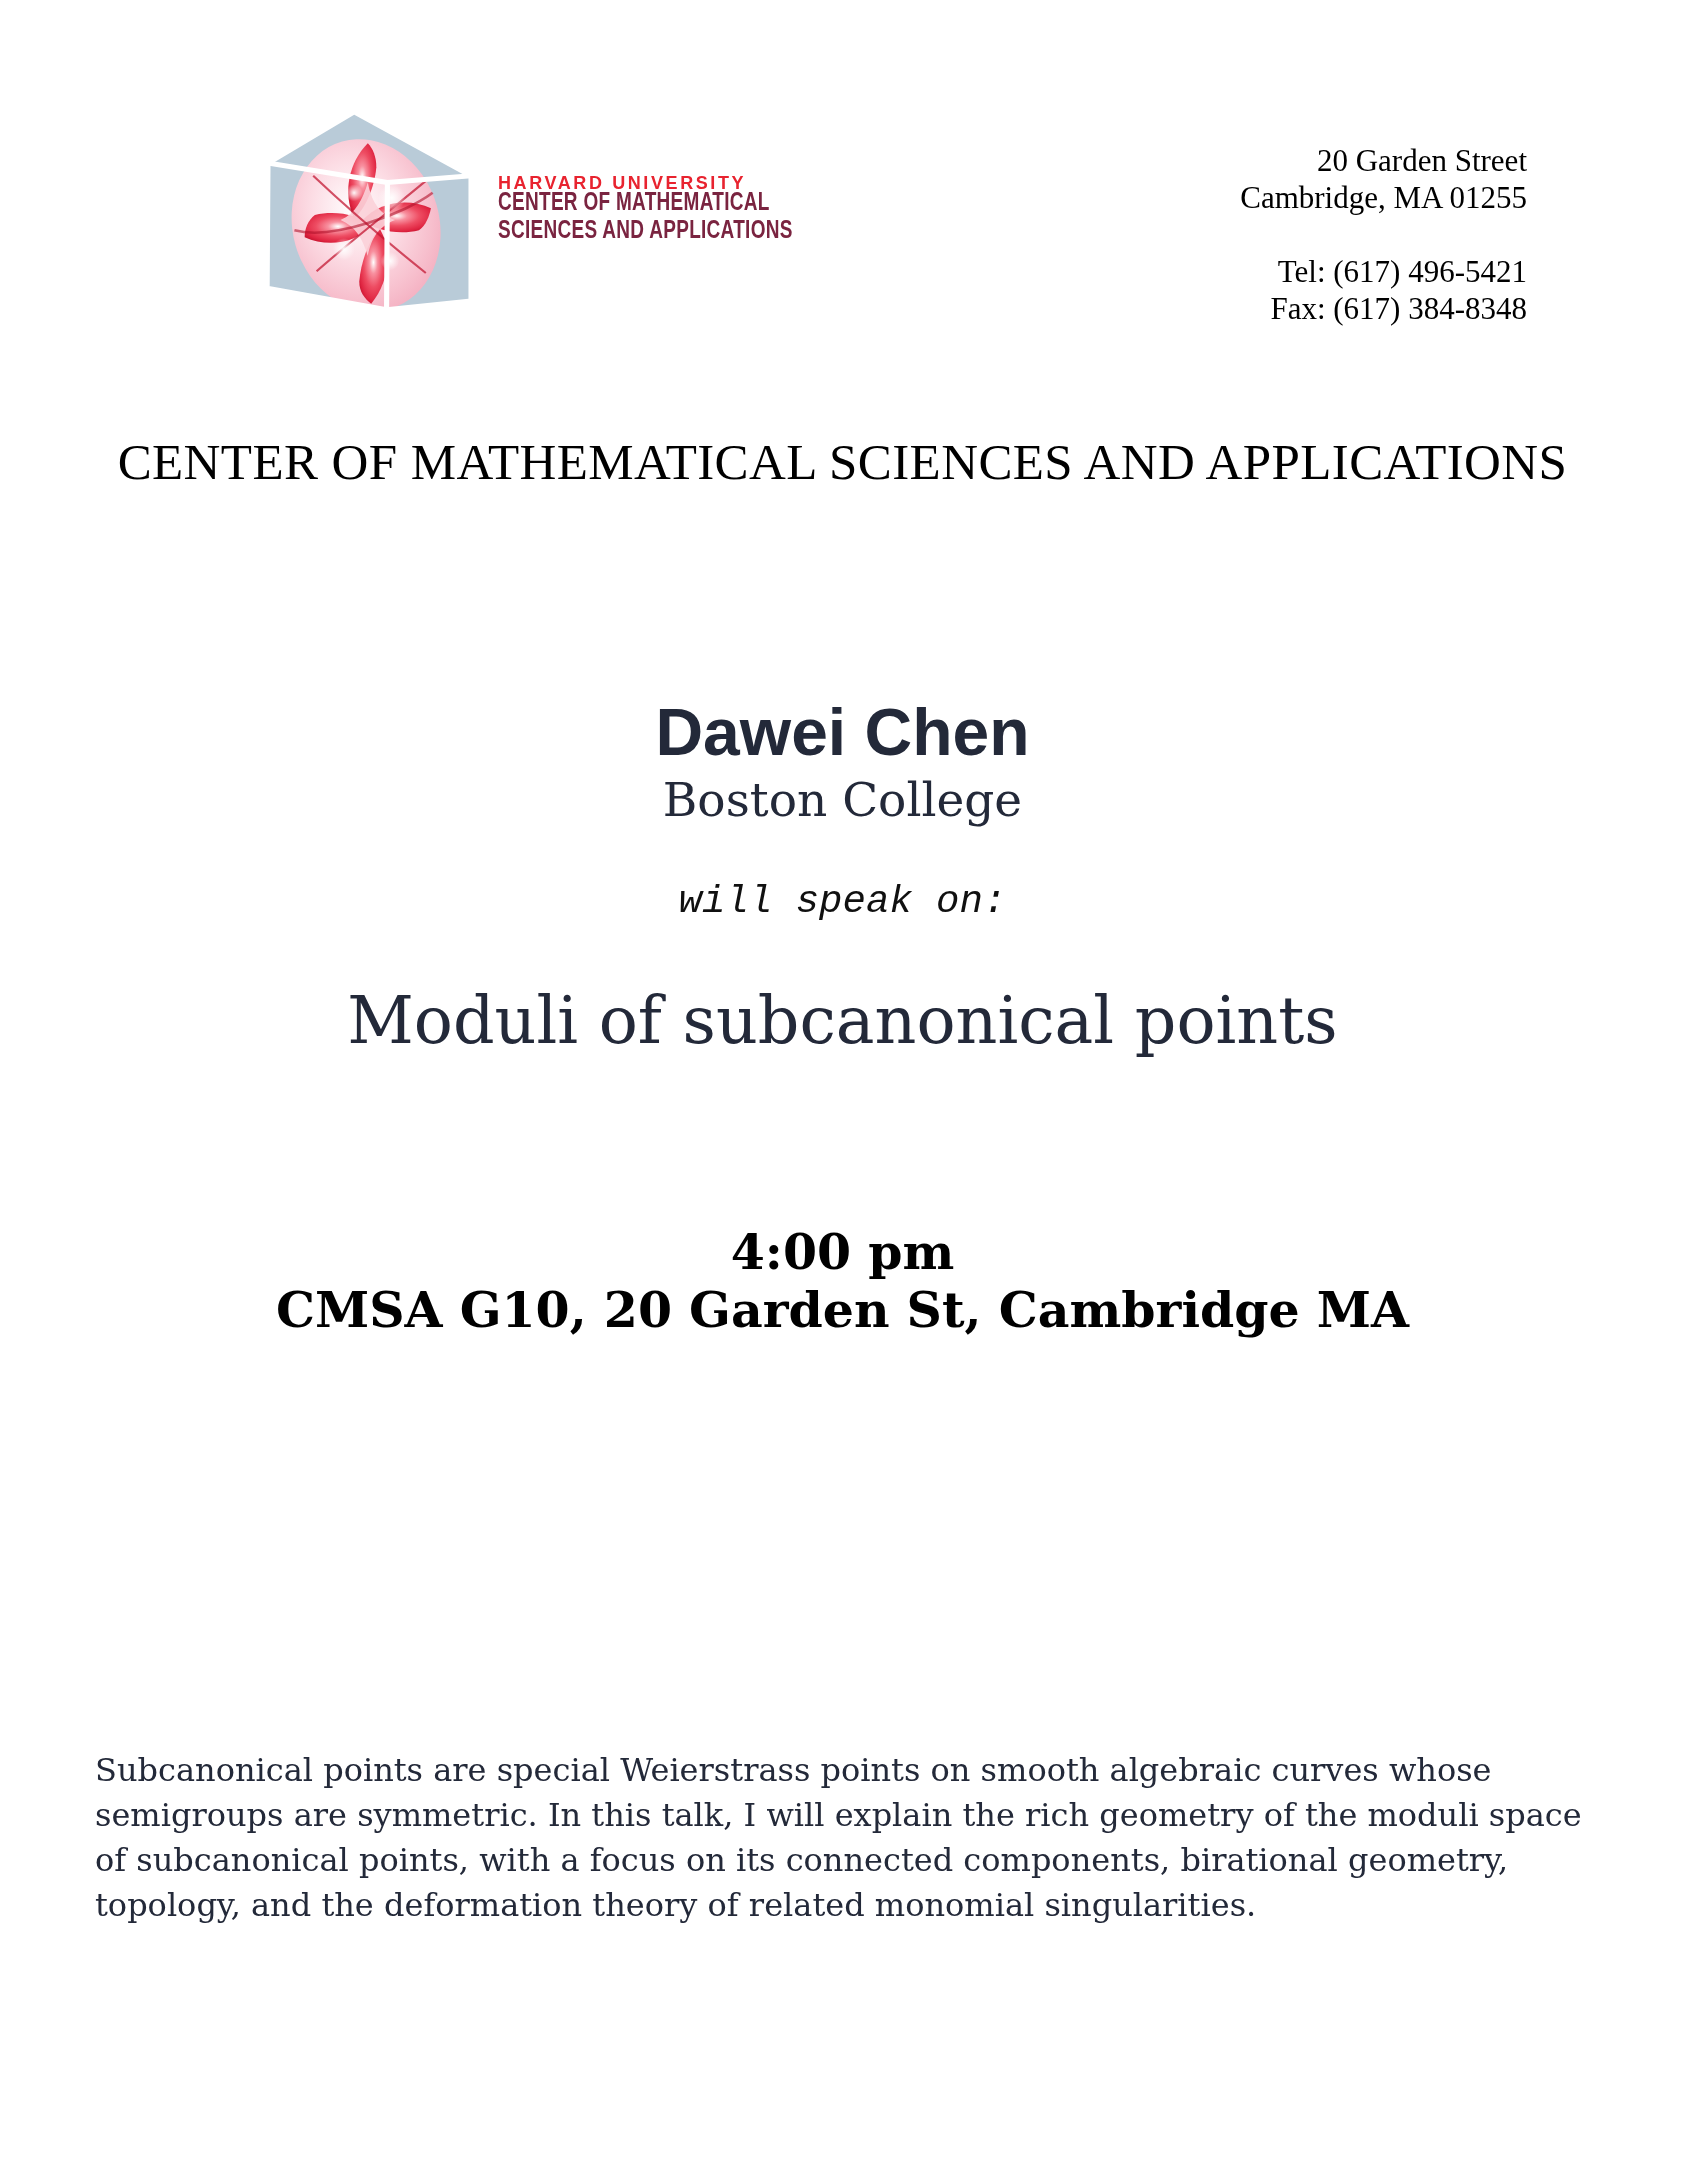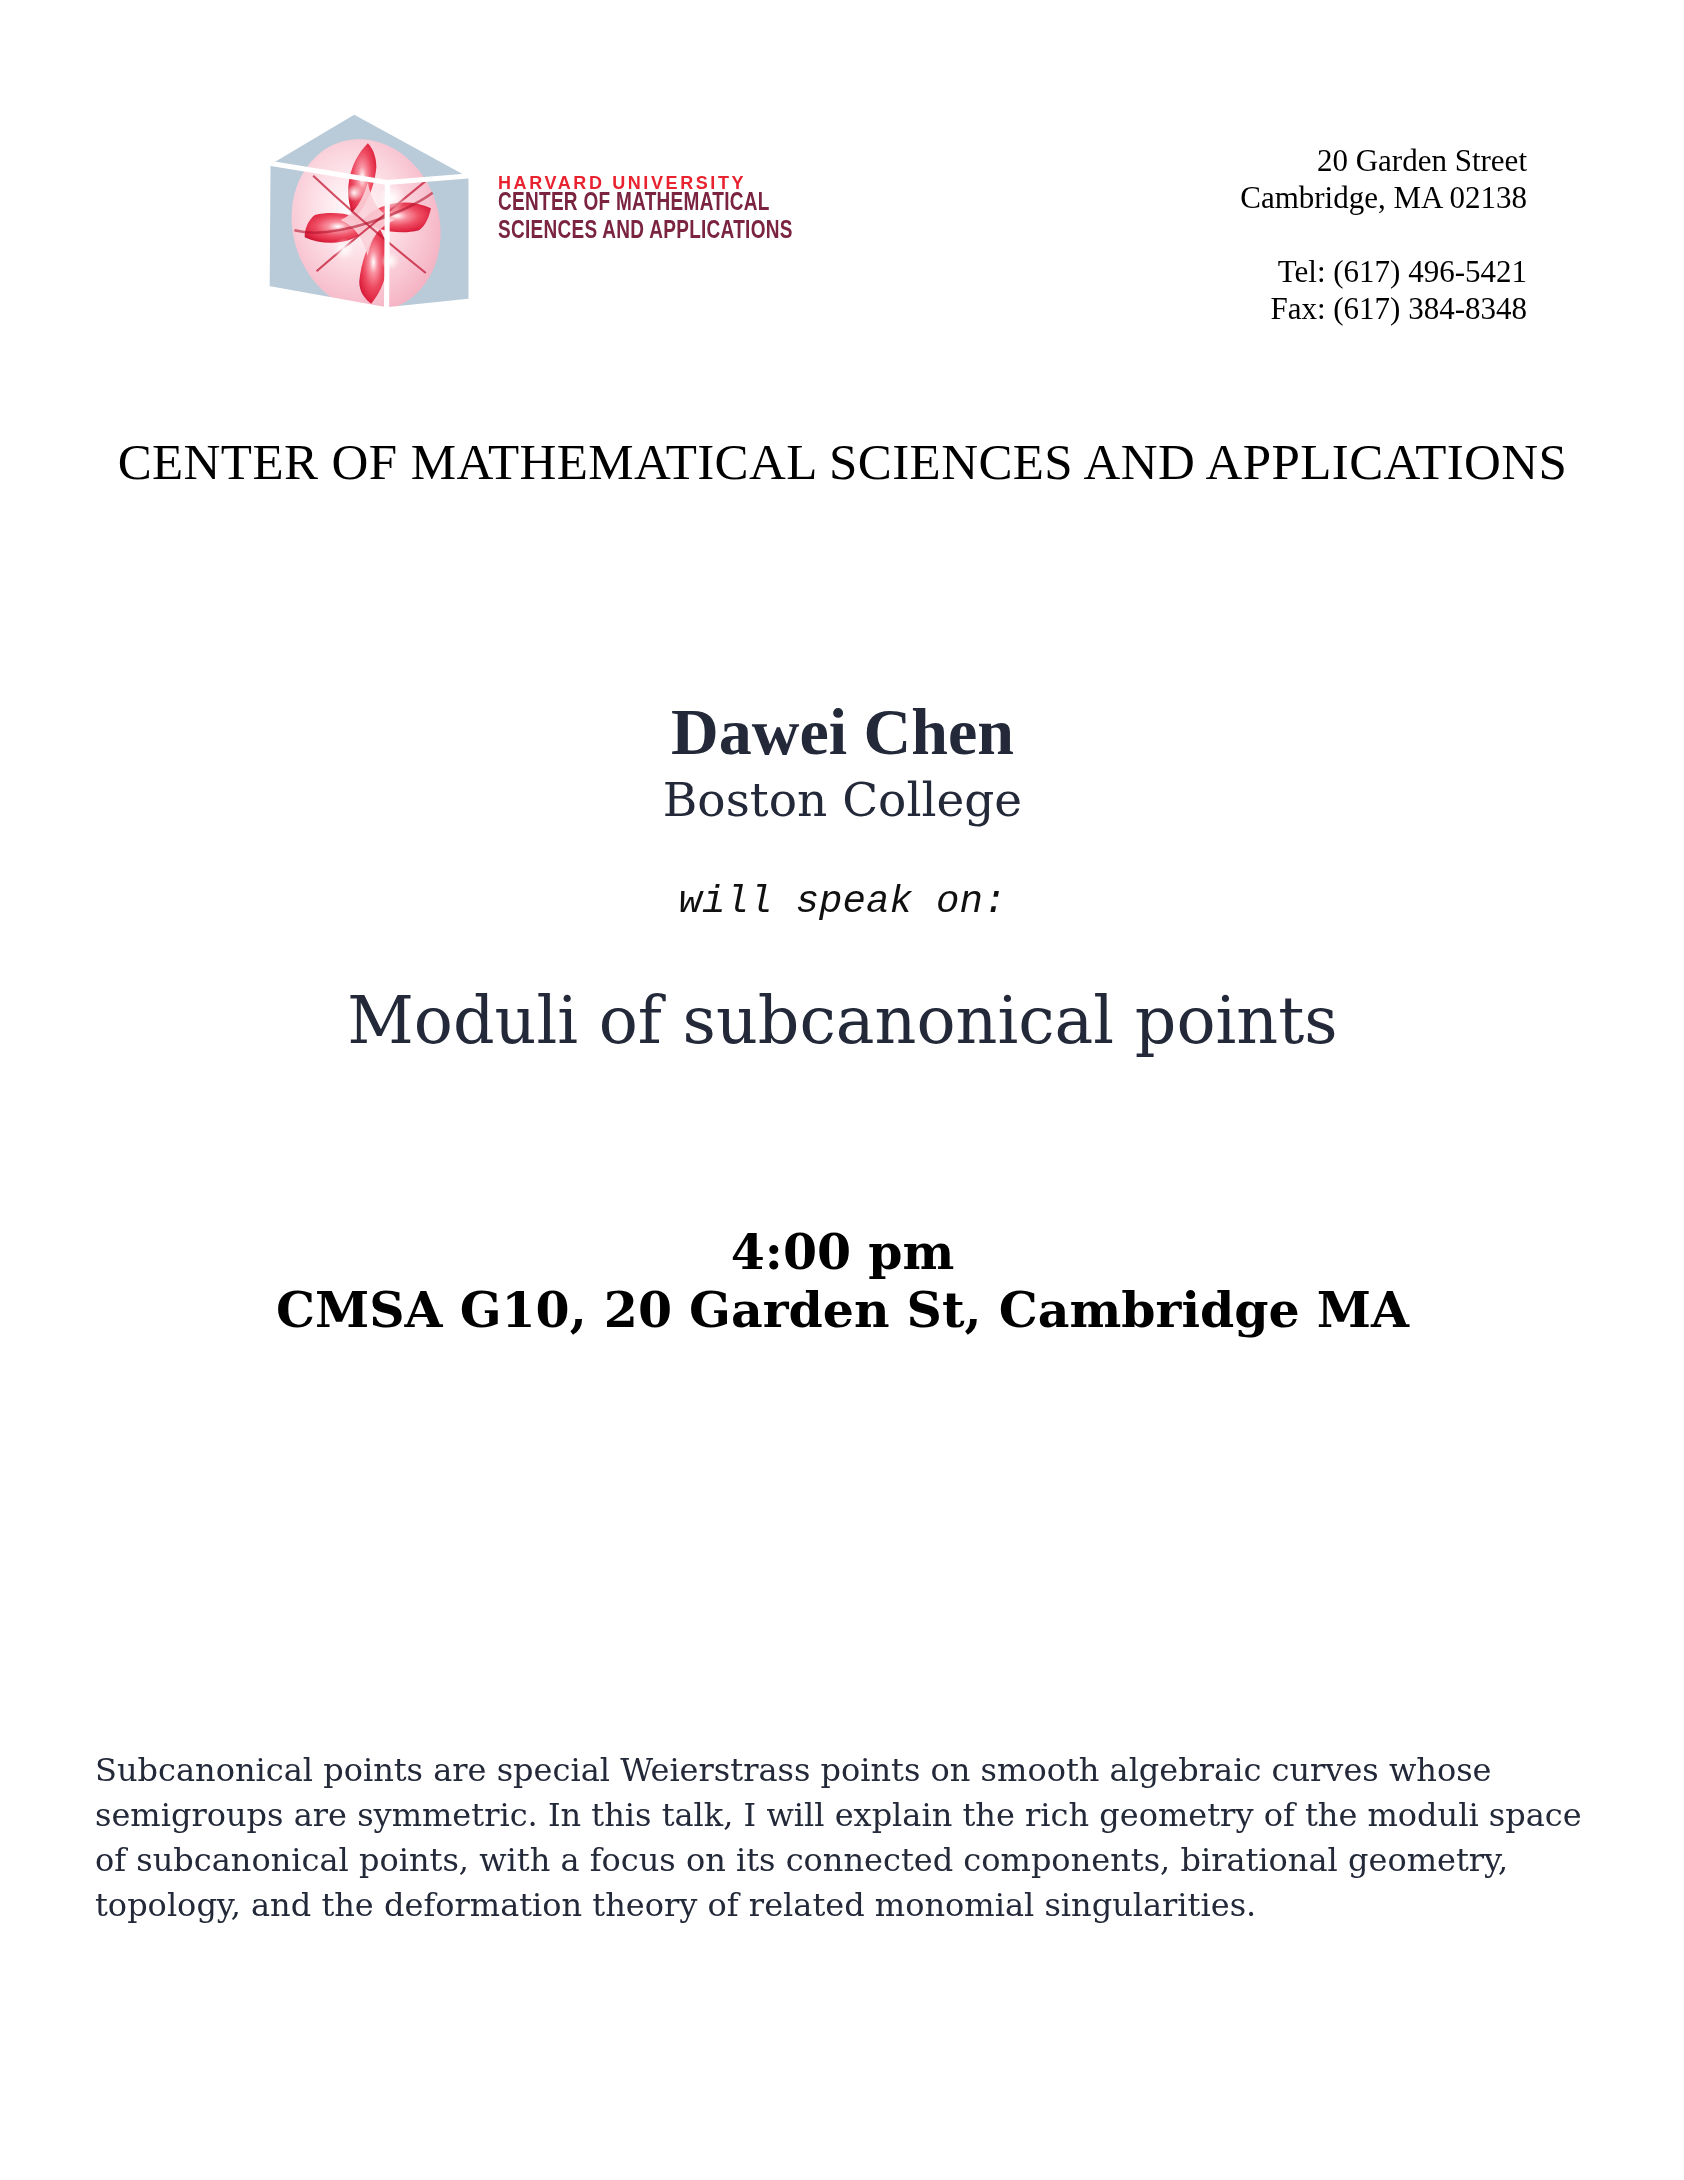--- a/index.html
+++ b/index.html
@@ -44,21 +44,21 @@
   .contact-gap{height:37px;}
   
   .centered{position:absolute; left:0; right:0; text-align:center; line-height:1; white-space:nowrap;}
   .org-heading{
     top:437px; font-size:51px; letter-spacing:0.4px; color:#000;
   }
   .seminar-heading{
     top:493px; font-size:106px; color:#000;
   }
   .speaker-name{
-    top:699px; font-family:Liberation Serif, serif;
+    top:699px; font-family:Liberation Sans, sans-serif;
     font-weight:bold; font-size:66px; color:#232939;
   }
   .speaker-affiliation{
     top:776px; font-family:"DejaVu Serif", serif;
     font-size:47px; color:#232939;
   }
   .lead-in{
     top:883px; font-family:Liberation Mono, monospace;
     font-style:italic; font-size:39px; color:#101010;
   }
@@ -139,21 +139,21 @@
       <path d="M147,92 L146,241"></path>
     </g>
   </svg>
 
   <div class="harvard-line">HARVARD UNIVERSITY</div>
   <div class="maroon-line maroon-1">CENTER OF MATHEMATICAL</div>
   <div class="maroon-line maroon-2">SCIENCES AND APPLICATIONS</div>
 
   <div class="contact">
     <div>20 Garden Street</div>
-    <div>Cambridge, MA 02138</div>
+    <div>Cambridge, MA 01255</div>
     <div class="contact-gap"></div>
     <div>Tel: (617) 496-5421</div>
     <div>Fax: (617) 384-8348</div>
   </div>
 
   <div class="centered org-heading">CENTER OF MATHEMATICAL SCIENCES AND APPLICATIONS</div>
 
   <div class="centered speaker-name">Dawei Chen</div>
   <div class="centered speaker-affiliation">Boston College</div>
   <div class="centered lead-in">will speak on:</div>

